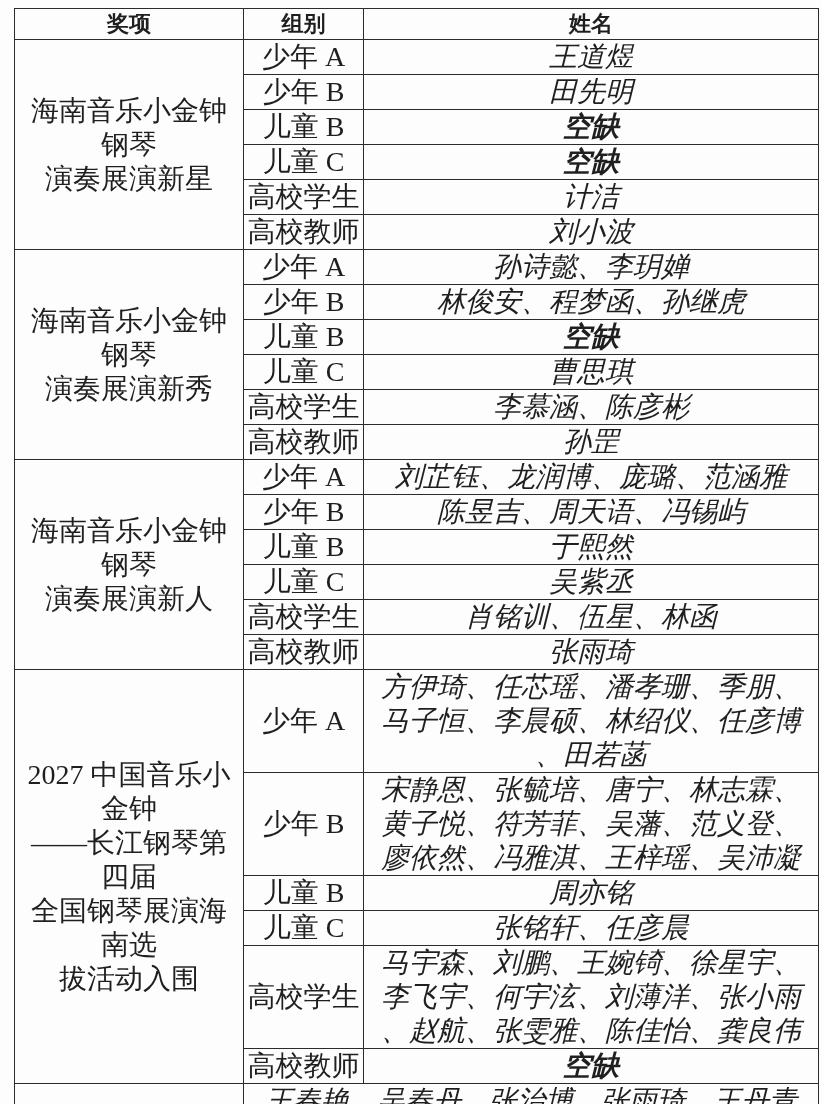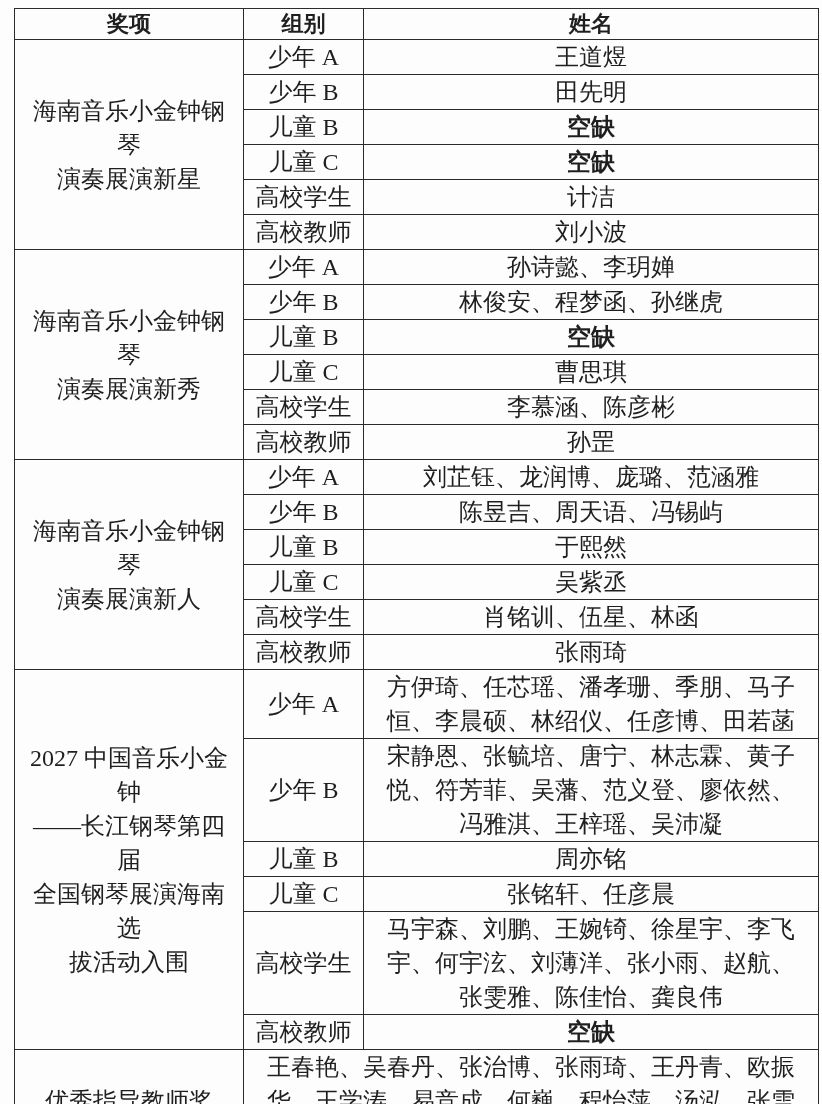--- a/index.html
+++ b/index.html
@@ -34,36 +34,37 @@
   th {
     height: 30px;
     font-family: "Liberation Sans", "DejaVu Sans", sans-serif;
     font-weight: 700;
     font-size: 22px;
     line-height: 30px;
     padding: 0;
   }
   td {
     font-family: "Liberation Serif", "DejaVu Serif", serif;
-    font-size: 24px;
+    font-size: 28px;
     line-height: 34px;
     padding: 0;
   }
   td.award-cell {
     white-space: pre-line;
     padding: 0 8px;
     text-align: center;
   }
   td.group-cell {
     padding: 0 2px;
   }
   td.names-cell {
     padding: 0 12px;
     word-break: break-all;
     line-break: anywhere;
+    font-style: italic;
   }
   td.names-cell.merged {
     padding: 0 17px;
   }
   td.names-cell.vacant {
     font-family: "Liberation Sans", "DejaVu Sans", sans-serif;
     font-weight: 700;
   }
 </style>
 </head>

